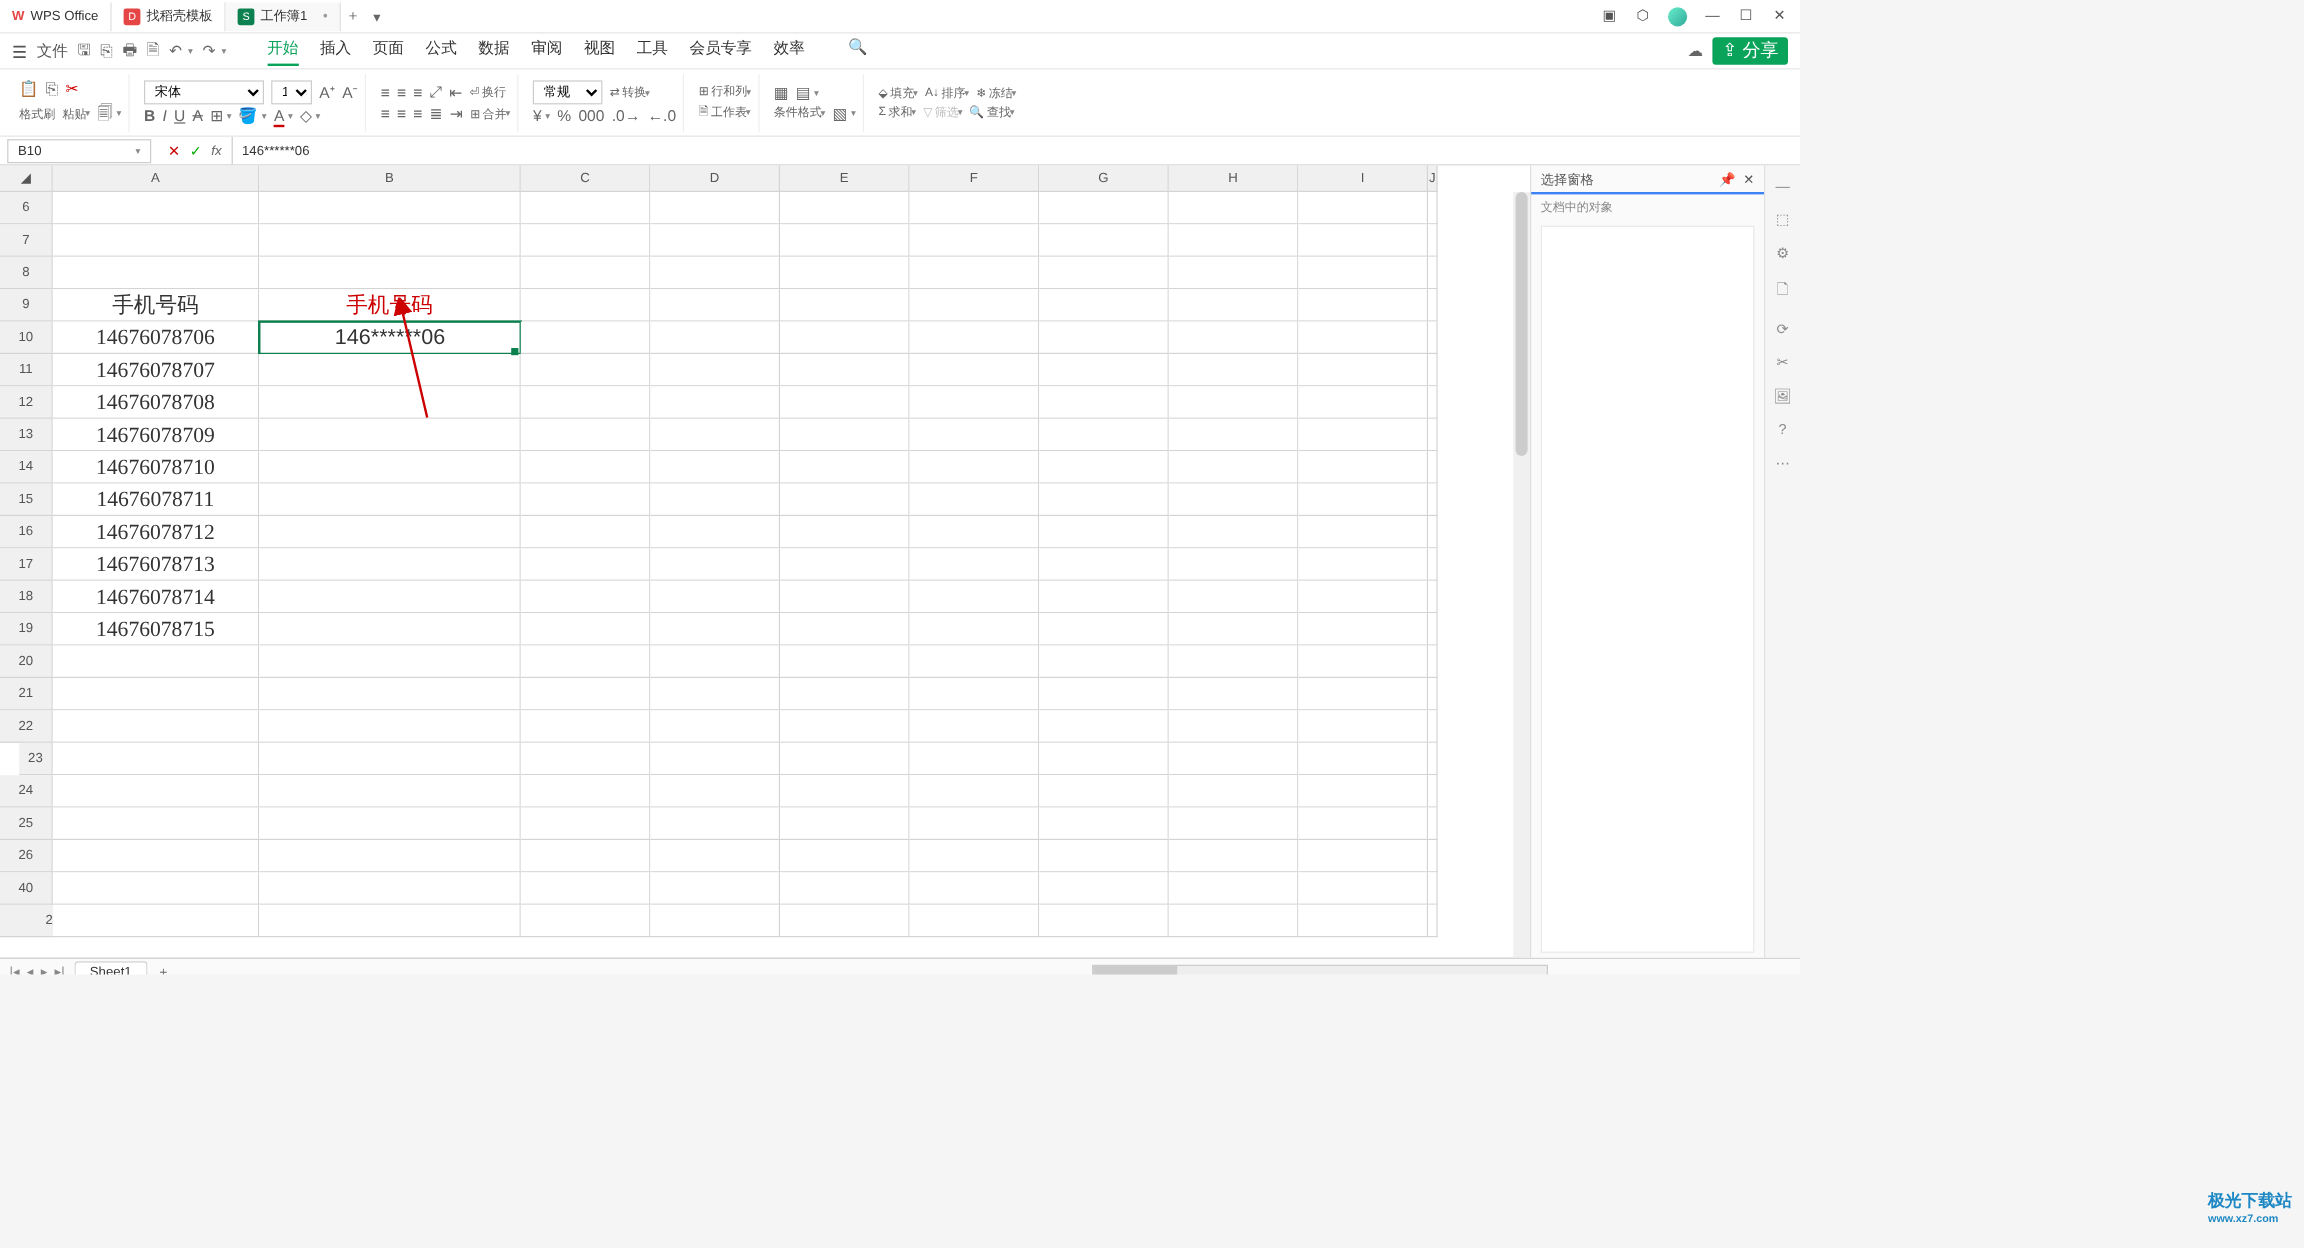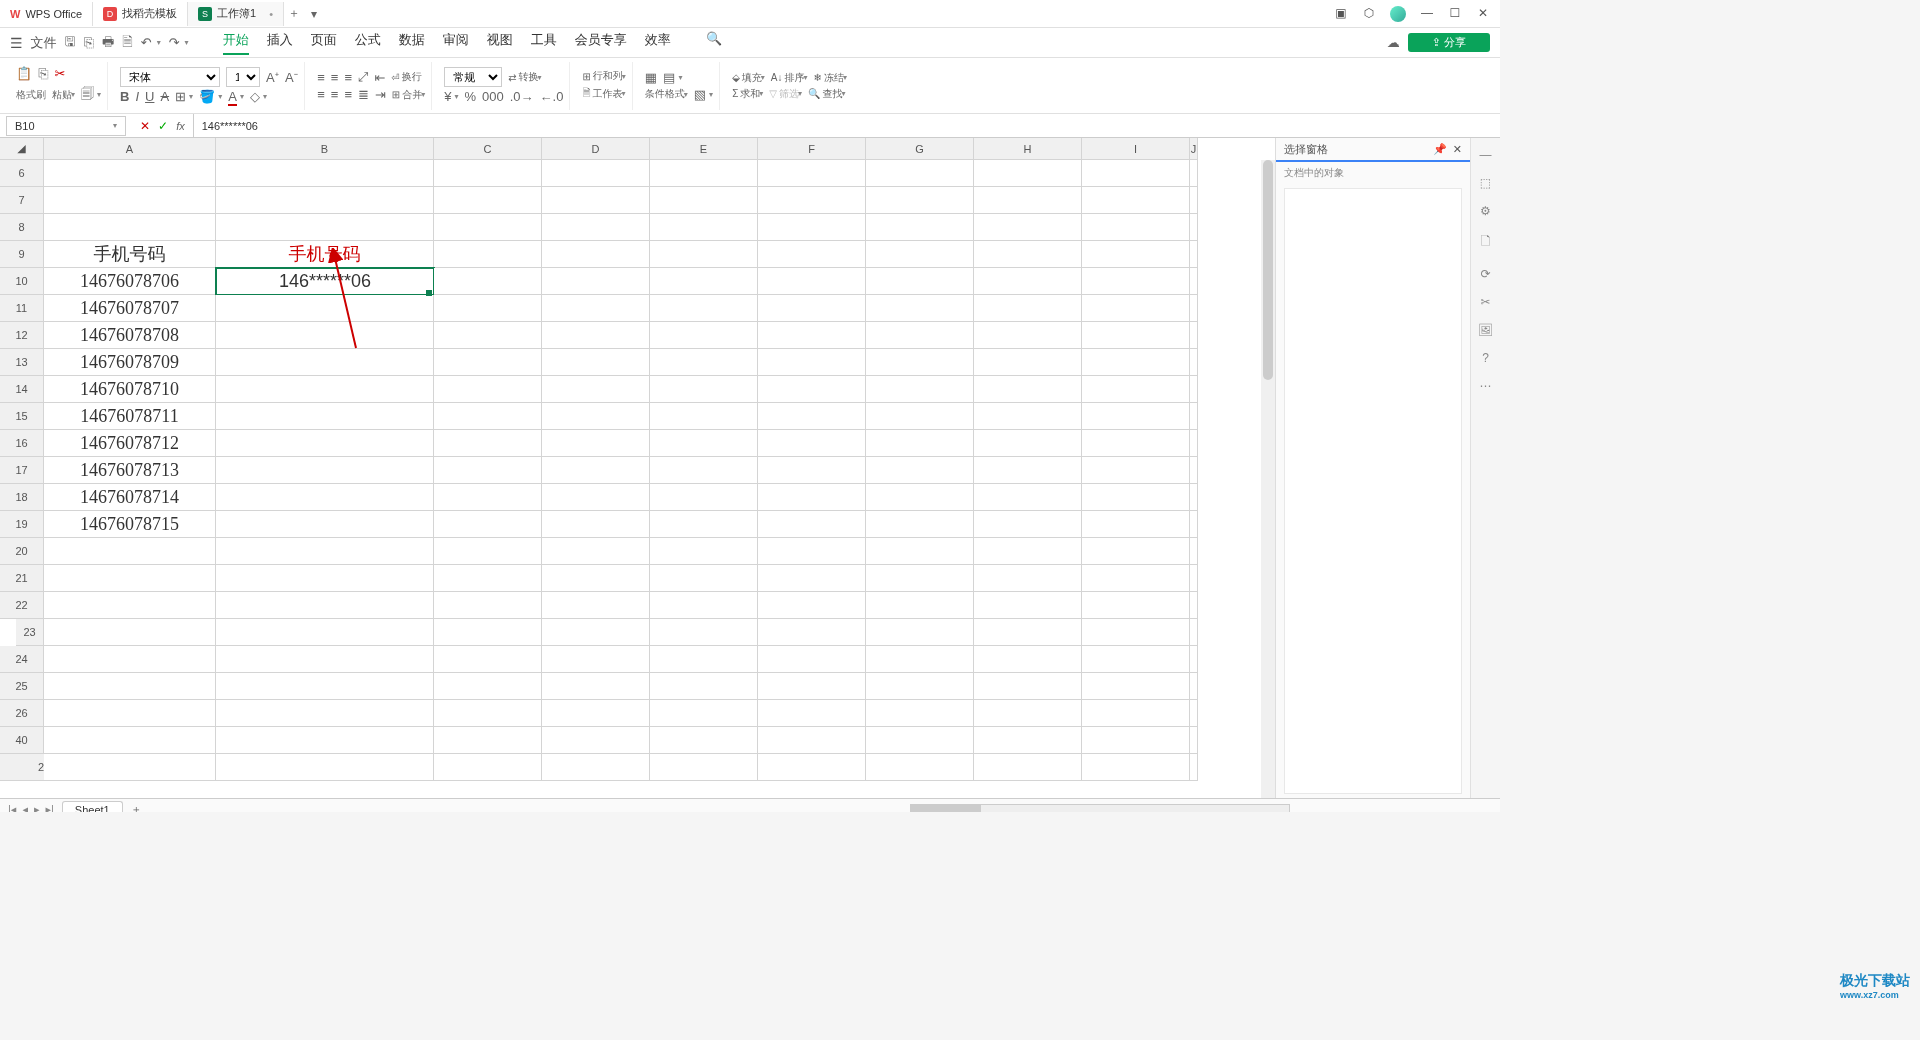--- a/index.html
+++ b/index.html
@@ -15,21 +15,21 @@
 .titlebar-right { margin-left:auto; display:flex; gap:14px; padding-right:10px; color:#555; }
 .win-icon{ width:14px; display:inline-block; text-align:center;}
 .avatar{ width:16px; height:16px; border-radius:50%; background:linear-gradient(135deg,#6ec,#3a9); }
 .menubar { height:30px; background:#fff; display:flex; align-items:center; padding:0 10px; gap:4px; border-bottom:1px solid #e0e0e0; }
 .menu-left { display:flex; align-items:center; gap:8px; color:#555;}
 .menu-left .mi{ font-size:13px;}
 .hamburger{ font-size:14px;}
 .menu-tabs { display:flex; margin-left:30px; gap:18px; font-size:13px; color:#333;}
 .menu-tab.active { color:#0aa35a; border-bottom:2px solid #0aa35a; padding-bottom:4px;}
 .menu-right { margin-left:auto; display:flex; gap:8px; align-items:center; color:#555;}
-.share-btn{ background:#0aa35a; color:#fff; padding:2px 24px; border-radius:3px; font-size:11px;}
+.share-btn{ background:#0aa35a; color:#fff; padding:2px 8px; border-radius:3px; font-size:15px;}
 .ribbon { height:56px; background:#fff; display:flex; align-items:center; padding:4px 10px; gap:6px; border-bottom:1px solid #e0e0e0; }
 .rg { display:flex; flex-direction:column; gap:2px; padding:0 6px; border-right:1px solid #eee; height:48px; justify-content:center;}
 .rg:last-child{ border-right:none;}
 .rrow { display:flex; align-items:center; gap:6px; }
 .ricon{ color:#666; font-size:13px;}
 .ricon.red{ color:#c00;}
 .rlabel{ font-size:10px; color:#666; display:flex; align-items:center; gap:2px;}
 .sel{ border:1px solid #ccc; height:20px; font-size:11px; padding:1px 4px; background:#fff;}
 .font-sel{ width:100px;} .size-sel{ width:34px;}
 .dd{ color:#888; font-size:8px; margin-left:-3px;}
@@ -65,21 +65,21 @@
 .sheet-tabs{ height:22px; background:#fafafa; display:flex; align-items:center; border-top:1px solid #ccc; font-size:11px;}
 .st-nav{ display:flex; gap:6px; padding:0 8px; color:#888;}
 .st-tab{ padding:2px 12px; background:#fff; border:1px solid #ccc; border-bottom:none; border-radius:3px 3px 0 0; font-weight:500;}
 .st-plus{ padding:0 8px; color:#666;}
 .hscroll{ flex:0 0 380px; margin-left:auto; margin-right:210px; height:12px; background:#eee; border:1px solid #ccc; position:relative;}
 .hscroll-thumb{ position:absolute; left:0; width:70px; top:0; bottom:0; background:#ccc;}
 .status{ height:22px; background:#fafafa; display:flex; align-items:center; padding:0 10px; font-size:11px; color:#555; gap:14px; border-top:1px solid #ddd;}
 .status-right{ margin-left:auto; display:flex; align-items:center; gap:10px;}
 .zoom-slider{ width:100px; height:3px; background:#ccc; position:relative;}
 .zoom-thumb{ width:9px; height:9px; background:#888; border-radius:50%; position:absolute; top:-3px; left:70px;}
-.watermark{ position:absolute; right:10px; bottom:40px; font-size:14px; color:#1e88c4; font-weight:bold;}
+.watermark{ position:absolute; right:10px; bottom:20px; font-size:14px; color:#1e88c4; font-weight:bold;}
 .watermark small{ display:block; font-size:9px; color:#1e88c4;}
 svg{display:block;}
 .vscroll{ position:absolute; right:0; top:22px; bottom:0; width:14px; background:#f0f0f0;}
 .vthumb{ position:absolute; top:0; left:2px; right:2px; height:220px; background:#ccc; border-radius:6px;}
 </style>
 </head>
 <body>
 
 <div class="titlebar">
   <div class="tab">

